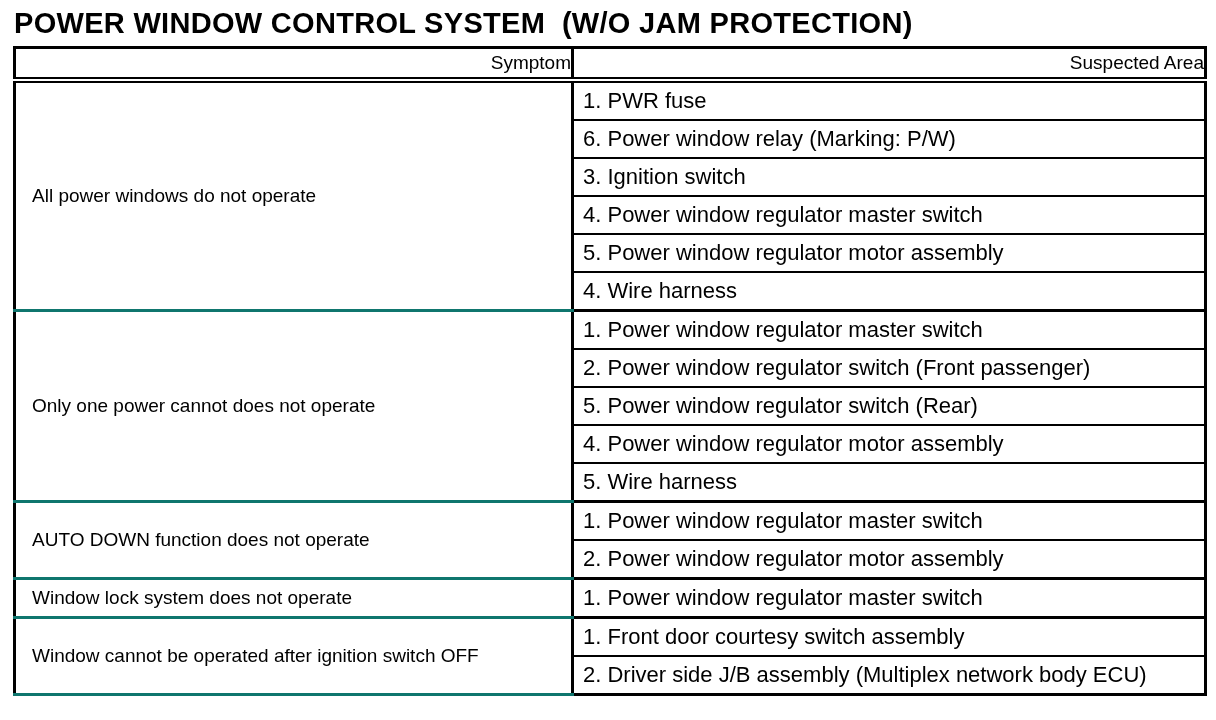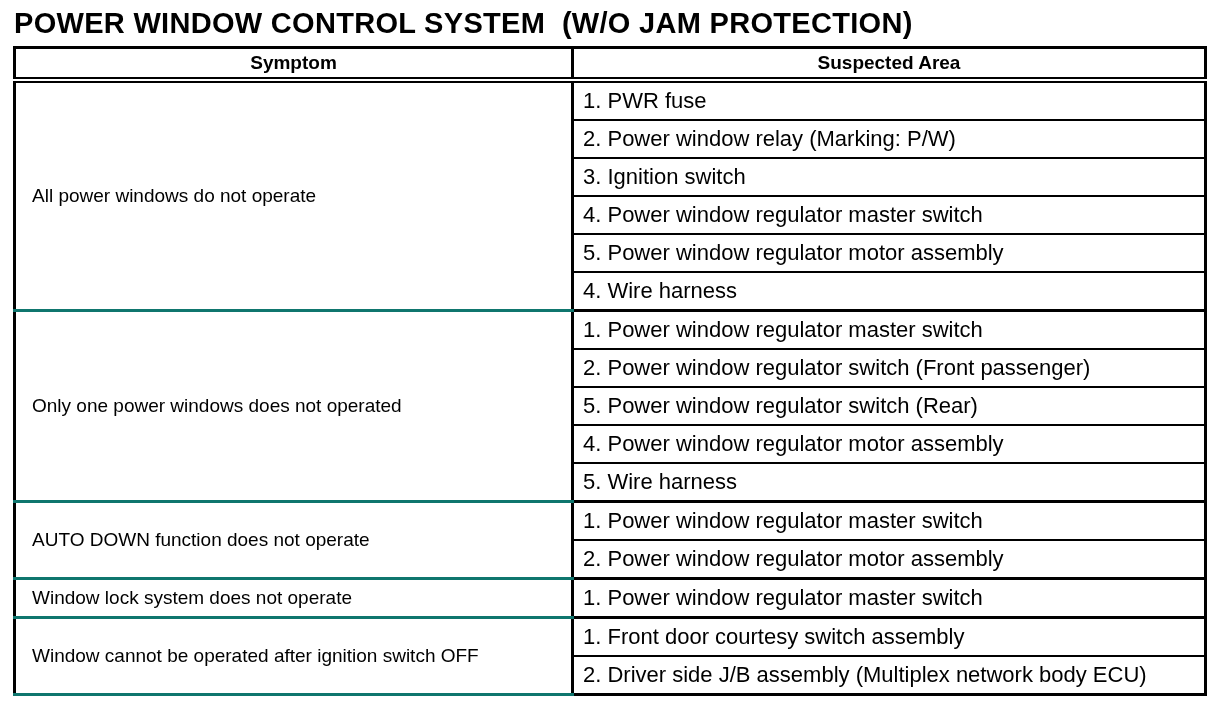--- a/index.html
+++ b/index.html
@@ -29,22 +29,22 @@
     border-collapse: collapse;
     table-layout: fixed;
     margin-left: 13px;
     width: 1191px;
     border: 3px solid #000000;
   }
   col.symptom-col { width: 558px; }
   col.area-col    { width: 633px; }
   th.header-cell {
     font-size: 19px;
-    font-weight: bold;
-    text-align: center;
+    font-weight: normal;
+    text-align: right;
     vertical-align: middle;
     height: 24px;
     padding: 2px 0;
     border-bottom: 6px double #000000;
   }
   th.header-symptom {
     border-right: 3px solid #000000;
   }
   td.symptom-cell {
     font-size: 19px;
@@ -84,37 +84,37 @@
         <th class="header-cell">Suspected Area</th>
       </tr>
     </thead>
     <tbody>
 
       <tr>
         <td class="symptom-cell" rowspan="6">All power windows do not operate</td>
         <td class="area-cell">1. PWR fuse</td>
       </tr>
       <tr>
-        <td class="area-cell">2. Power window relay (Marking: P/W)</td>
+        <td class="area-cell">6. Power window relay (Marking: P/W)</td>
       </tr>
       <tr>
         <td class="area-cell">3. Ignition switch</td>
       </tr>
       <tr>
         <td class="area-cell">4. Power window regulator master switch</td>
       </tr>
       <tr>
         <td class="area-cell">5. Power window regulator motor assembly</td>
       </tr>
       <tr class="group-end">
         <td class="area-cell">4. Wire harness</td>
       </tr>
 
       <tr>
-        <td class="symptom-cell" rowspan="5">Only one power windows does not operated</td>
+        <td class="symptom-cell" rowspan="5">Only one power cannot does not operate</td>
         <td class="area-cell">1. Power window regulator master switch</td>
       </tr>
       <tr>
         <td class="area-cell">2. Power window regulator switch (Front passenger)</td>
       </tr>
       <tr>
         <td class="area-cell">5. Power window regulator switch (Rear)</td>
       </tr>
       <tr>
         <td class="area-cell">4. Power window regulator motor assembly</td>

